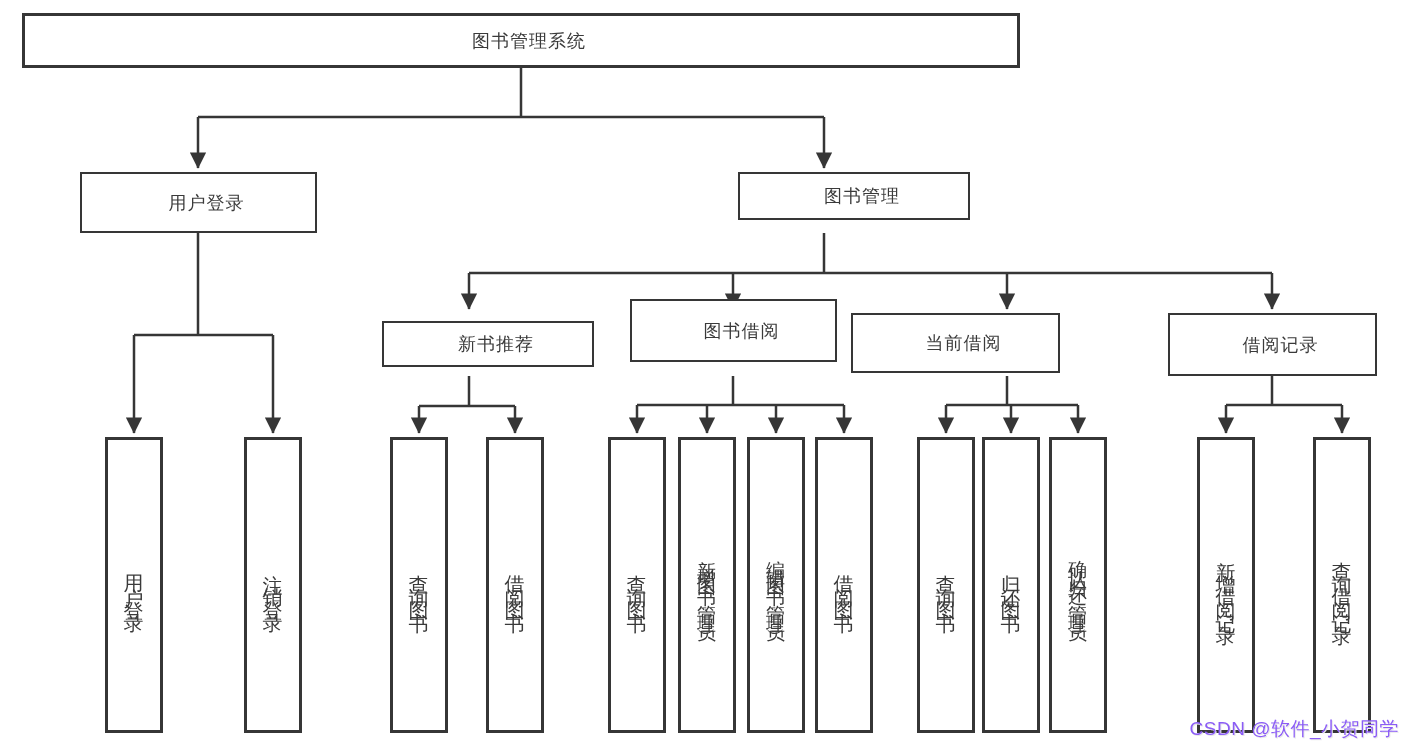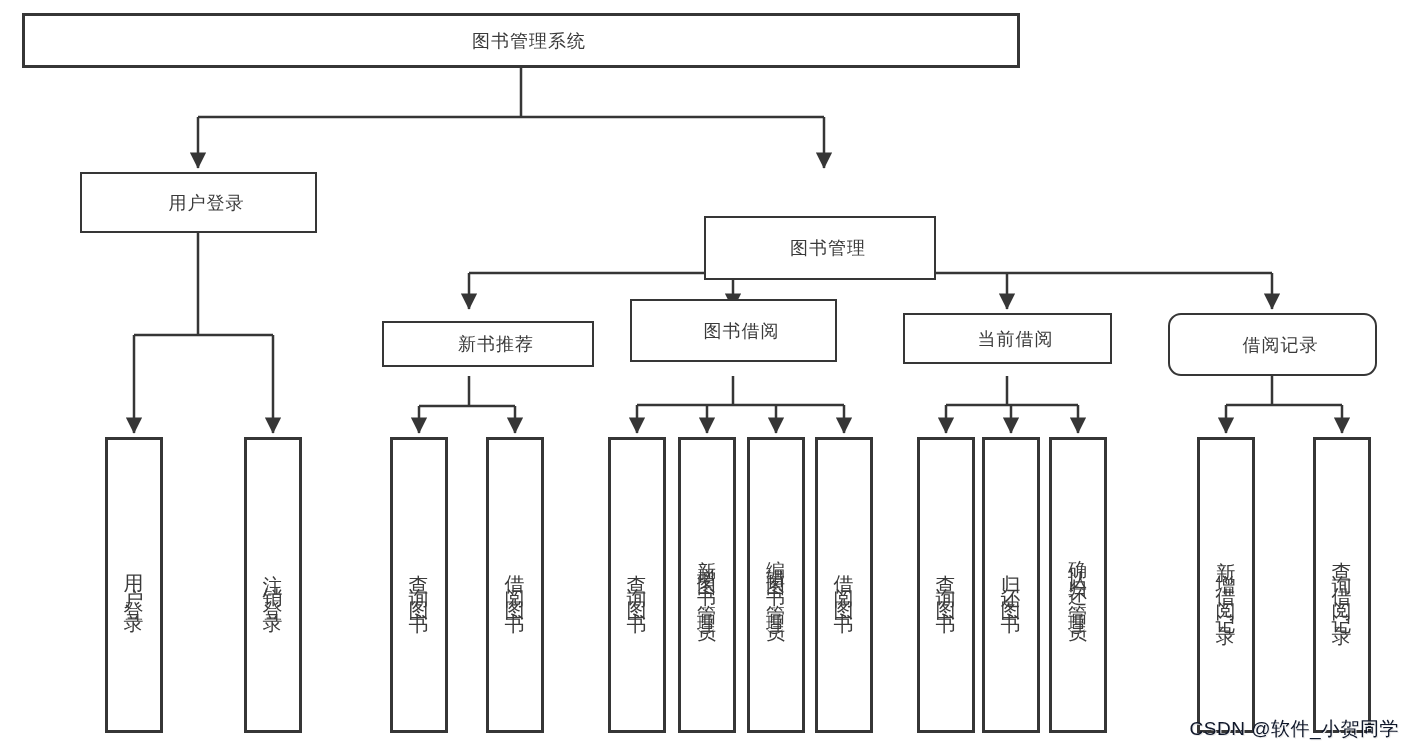--- a/index.html
+++ b/index.html
@@ -62,21 +62,21 @@
   }
   .leaf .vtext.tight {
     font-size: 19px;
     letter-spacing: 9px;
   }
   .watermark {
     position: absolute;
     right: 6px;
     bottom: 5px;
     font-size: 19px;
-    color: #0f172a;
+    color: #8b5cf6;
     letter-spacing: 0.5px;
     text-shadow: 1px 1px 0 #e9e9e9;
     z-index: 5;
     white-space: nowrap;
   }
 </style>
 </head>
 <body>
 
 <div class="canvas">
@@ -120,26 +120,26 @@
 
       <path d="M1272 376 V405 M1226 405 H1342"></path>
       <line x1="1226" y1="405" x2="1226" y2="433" marker-end="url(#ah)"></line>
       <line x1="1342" y1="405" x2="1342" y2="433" marker-end="url(#ah)"></line>
     </g>
   </svg>
 
   <div class="node root" style="left:22px; top:13px; width:998px; height:55px;">图书管理系统</div>
 
   <div class="node lvl2" style="left:80px; top:172px; width:237px; height:61px;">用户登录</div>
-  <div class="node lvl2" style="left:704px; top:172px; width:232px; height:64px;margin-top:44px;">图书管理</div>
+  <div class="node lvl2" style="left:738px; top:172px; width:232px; height:48px;">图书管理</div>
 
   <div class="node lvl3" style="left:363px; top:321px; width:212px; height:46px;margin-left:19px;">新书推荐</div>
   <div class="node lvl3" style="left:630px; top:299px; width:207px; height:63px;">图书借阅</div>
-  <div class="node lvl3" style="left:903px; top:313px; width:209px; height:51px;">当前借阅</div>
-  <div class="node lvl3" style="left:1168px; top:313px; width:209px; height:63px;border-radius:13px;">借阅记录</div>
+  <div class="node lvl3" style="left:851px; top:313px; width:209px; height:60px;">当前借阅</div>
+  <div class="node lvl3" style="left:1168px; top:313px; width:209px; height:63px;">借阅记录</div>
 
   <div class="leaf" style="left:105px;">
     <span class="vtext">用户登录</span>
   </div>
   <div class="leaf" style="left:244px;">
     <span class="vtext">注销登录</span>
   </div>
 
   <div class="leaf" style="left:390px;">
     <span class="vtext">查询图书</span>

